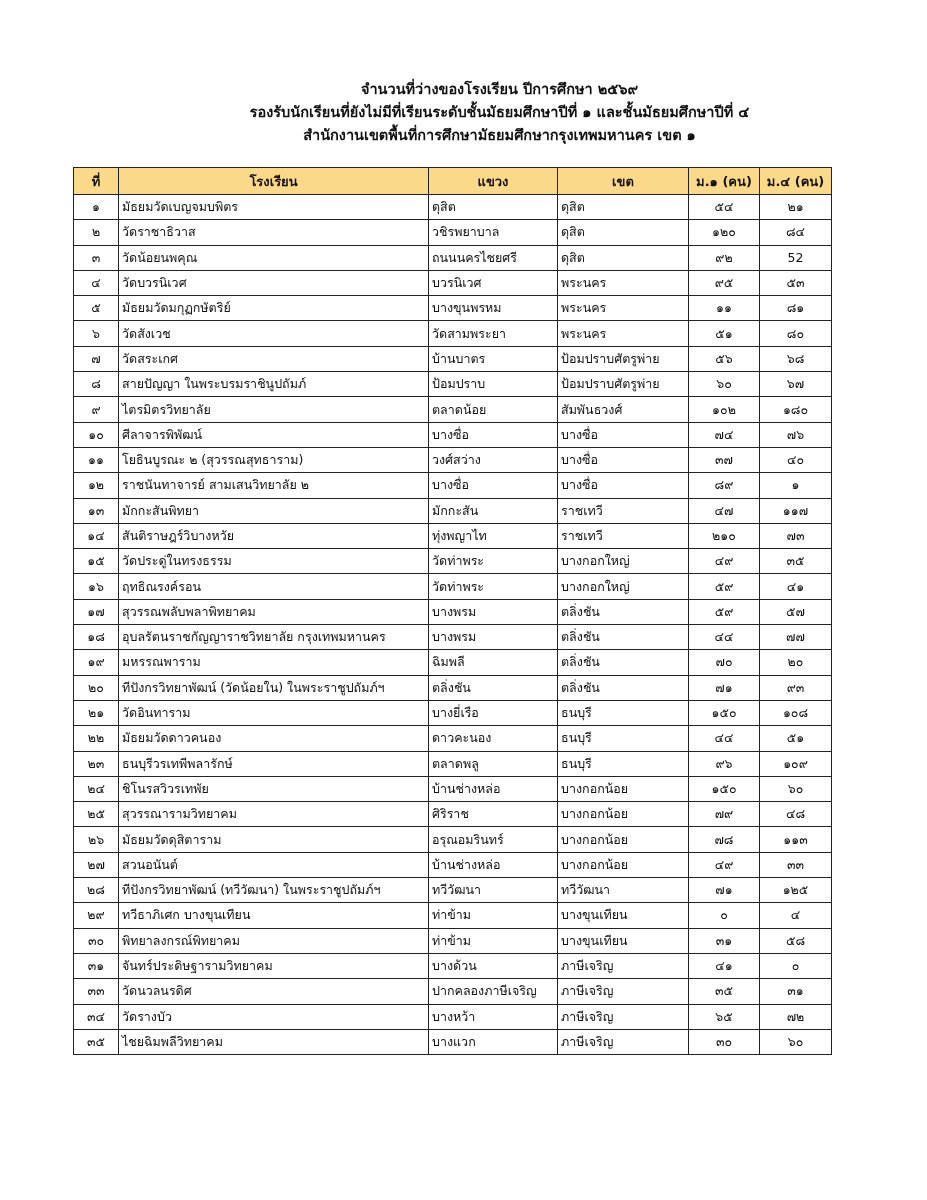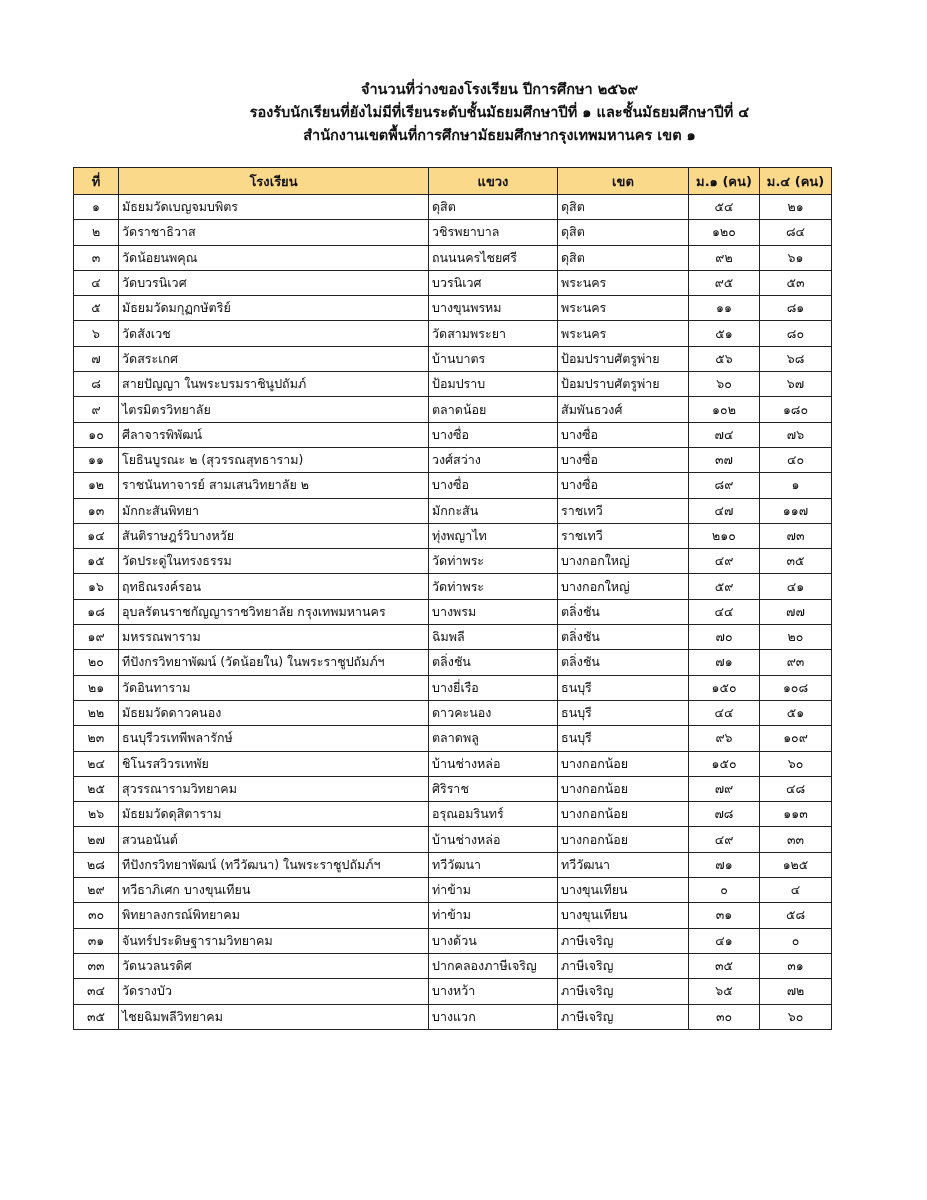--- a/index.html
+++ b/index.html
@@ -56,21 +56,21 @@
         <td class="c-txt">ดุสิต</td>
         <td class="c-num">๑๒๐</td>
         <td class="c-num">๘๔</td>
       </tr>
       <tr>
         <td class="c-idx">๓</td>
         <td class="c-txt">วัดน้อยนพคุณ</td>
         <td class="c-txt">ถนนนครไชยศรี</td>
         <td class="c-txt">ดุสิต</td>
         <td class="c-num">๙๒</td>
-        <td class="c-num">๖๑</td>
+        <td class="c-num">52</td>
       </tr>
       <tr>
         <td class="c-idx">๔</td>
         <td class="c-txt">วัดบวรนิเวศ</td>
         <td class="c-txt">บวรนิเวศ</td>
         <td class="c-txt">พระนคร</td>
         <td class="c-num">๙๕</td>
         <td class="c-num">๕๓</td>
       </tr>
       <tr>
@@ -163,20 +163,28 @@
       </tr>
       <tr>
         <td class="c-idx">๑๖</td>
         <td class="c-txt">ฤทธิณรงค์รอน</td>
         <td class="c-txt">วัดท่าพระ</td>
         <td class="c-txt">บางกอกใหญ่</td>
         <td class="c-num">๕๙</td>
         <td class="c-num">๔๑</td>
       </tr>
       <tr>
+        <td class="c-idx">๑๗</td>
+        <td class="c-txt">สุวรรณพลับพลาพิทยาคม</td>
+        <td class="c-txt">บางพรม</td>
+        <td class="c-txt">ตลิ่งชัน</td>
+        <td class="c-num">๕๙</td>
+        <td class="c-num">๕๗</td>
+      </tr>
+      <tr>
         <td class="c-idx">๑๘</td>
         <td class="c-txt">อุบลรัตนราชกัญญาราชวิทยาลัย กรุงเทพมหานคร</td>
         <td class="c-txt">บางพรม</td>
         <td class="c-txt">ตลิ่งชัน</td>
         <td class="c-num">๔๔</td>
         <td class="c-num">๗๗</td>
       </tr>
       <tr>
         <td class="c-idx">๑๙</td>
         <td class="c-txt">มหรรณพาราม</td>

